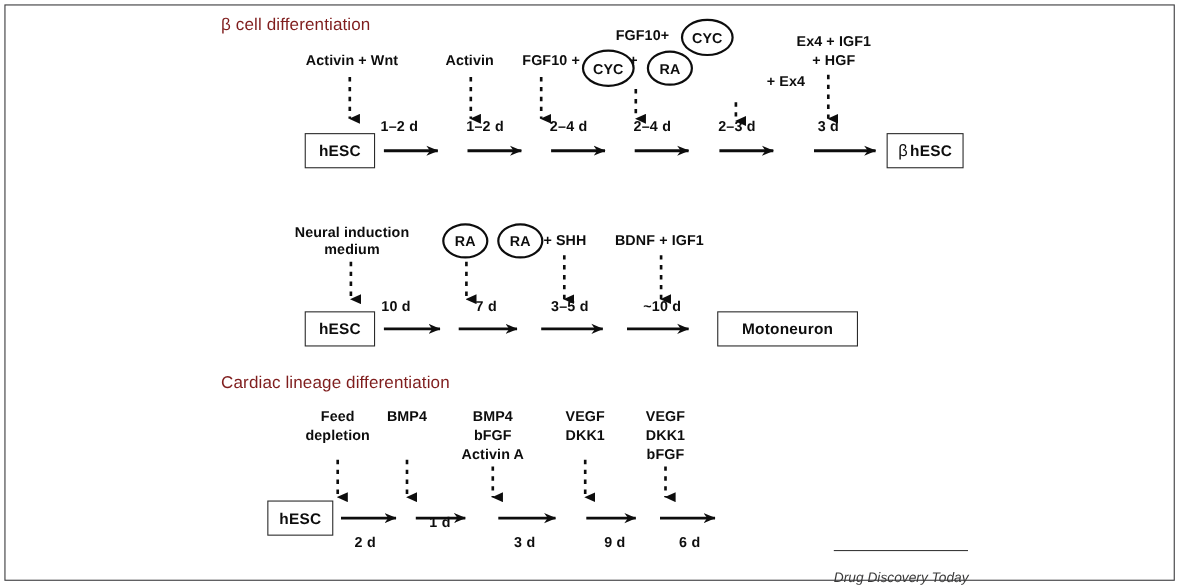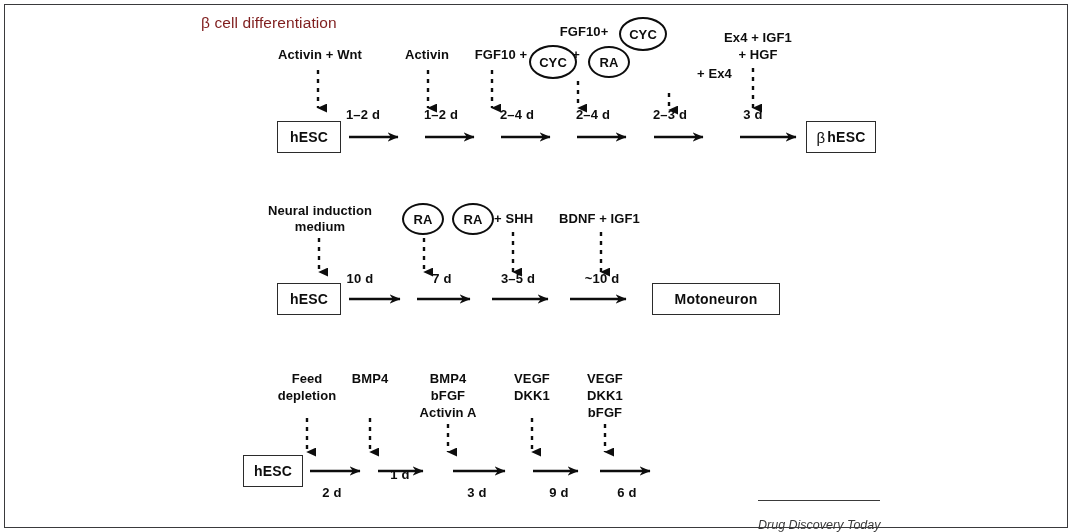--- a/index.html
+++ b/index.html
@@ -176,20 +176,21 @@
 
   <div class="abs duration" style="left:336px; top:271px; width:48px;">10 d</div>
   <div class="abs duration" style="left:420px; top:271px; width:44px;">7 d</div>
   <div class="abs duration" style="left:490px; top:271px; width:56px;">3–5 d</div>
   <div class="abs duration" style="left:573px; top:271px; width:58px;">~10 d</div>
 
   <div class="abs node-box" style="left:277px; top:283px; width:64px; height:32px;">hESC</div>
 
   <div class="abs node-box" style="left:652px; top:283px; width:128px; height:32px;">Motoneuron</div>
 
+  <div class="abs section-title" style="left:201px; top:340px;">Cardiac lineage differentiation</div>
 
   <div class="abs factor" style="left:248px; top:371px; width:118px;">Feed</div>
   <div class="abs factor" style="left:248px; top:388px; width:118px;">depletion</div>
 
   <div class="abs factor" style="left:335px; top:371px; width:70px;">BMP4</div>
 
   <div class="abs factor" style="left:412px; top:371px; width:72px;">BMP4</div>
   <div class="abs factor" style="left:412px; top:388px; width:72px;">bFGF</div>
   <div class="abs factor" style="left:404px; top:405px; width:88px;">Activin A</div>
 

